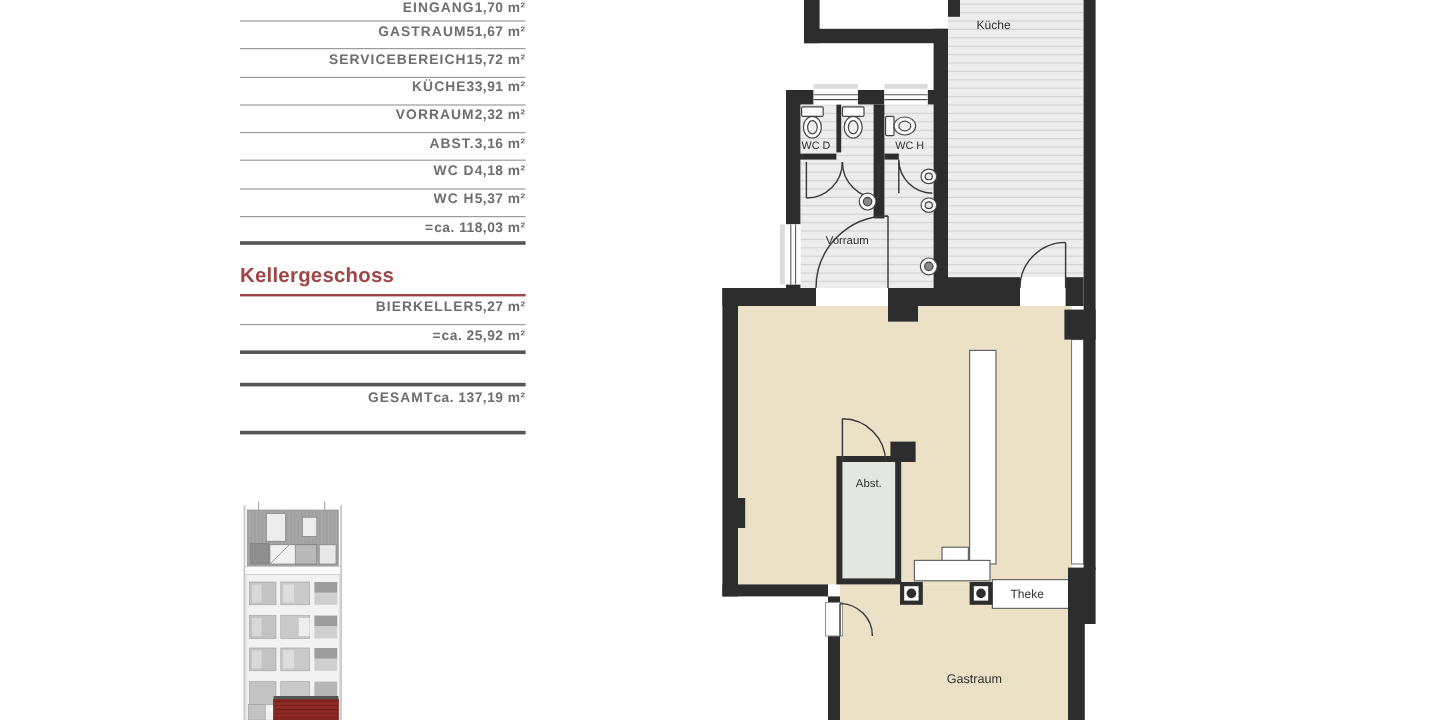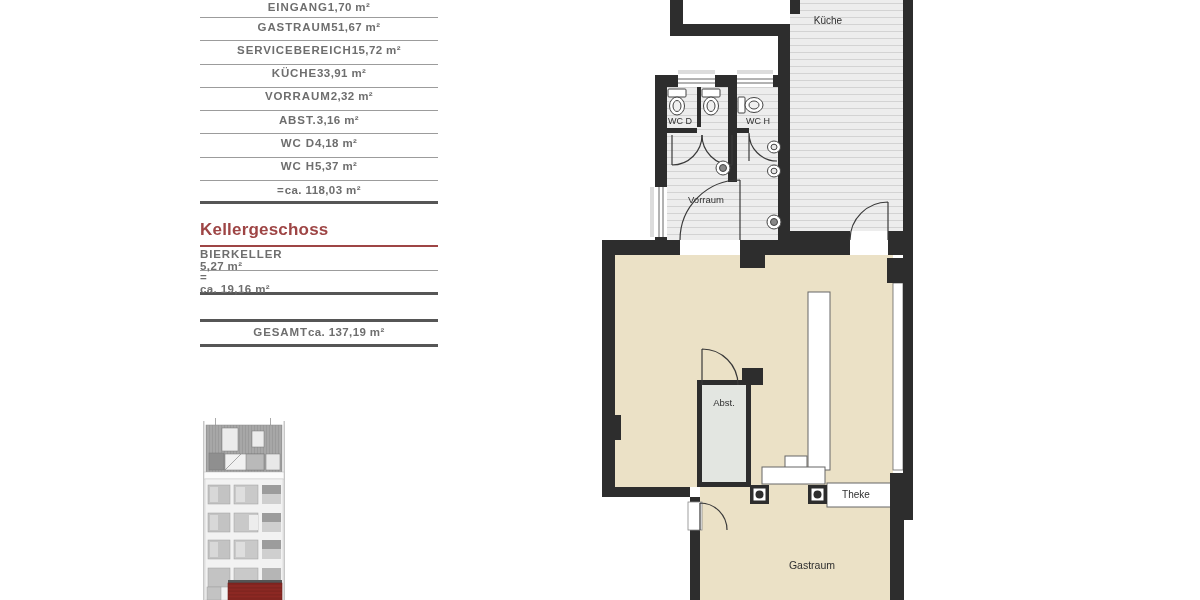--- a/index.html
+++ b/index.html
@@ -4,37 +4,37 @@
 <style>
   html,body{margin:0;padding:0;}
   body{
     width:1200px;height:600px;position:relative;overflow:hidden;
     background:#ffffff;
     font-family:"Liberation Sans", sans-serif;
   }
   
   .area-panel{position:absolute;left:200px;top:0;width:238px;}
   .arow{
-    display:flex;justify-content:center;align-items:flex-start;
+    display:flex;justify-content:flex-end;align-items:flex-start;
     box-sizing:border-box;height:23.3px;padding-top:2.5px;
     border-bottom:1px solid #9c9c9c;
     font-weight:bold;font-size:11.5px;letter-spacing:0.9px;color:#6e6e6e;
   }
   .arow:first-child{height:18px;padding-top:0.5px;}
   .arow .val{letter-spacing:0.4px;white-space:nowrap;}
   .arow.sum{border-bottom:3px solid #565656;}
   .section-heading{
     margin-top:16px;padding-bottom:5px;border-bottom:2px solid #9e4545;
     font-size:17px;font-weight:700;color:#9e4545;letter-spacing:0.2px;
   }
-  .basement .arow{height:24px;padding-top:3px;flex-direction:column;}
+  .basement .arow{height:24px;padding-top:3px;}
   .total-block{
     margin-top:24px;border-top:3px solid #565656;border-bottom:3px solid #565656;
   }
-  .total-block .arow{border-bottom:none;height:22px;padding-top:4px;}
+  .total-block .arow{border-bottom:none;height:37px;padding-top:4px;}
   
   .elevation{position:absolute;left:196px;top:418px;width:96px;height:182px;}
   
   .plan{position:absolute;left:590px;top:0;width:330px;height:600px;}
   .plan text{fill:#2f2f2f;}
 </style>
 </head>
 <body>
 
 <div class="area-panel">
@@ -80,21 +80,21 @@
 
   <div class="section-heading">Kellergeschoss</div>
 
   <div class="basement">
     <div class="arow">
       <span>BIERKELLER</span>
       <span class="val">5,27 m²</span>
     </div>
     <div class="arow sum">
       <span>=</span>
-      <span class="val">ca. 19,16 m²</span>
+      <span class="val">ca. 25,92 m²</span>
     </div>
   </div>
 
   <div class="total-block">
     <div class="arow">
       <span>GESAMT</span>
       <span class="val">ca. 137,19 m²</span>
     </div>
   </div>
 </div>

